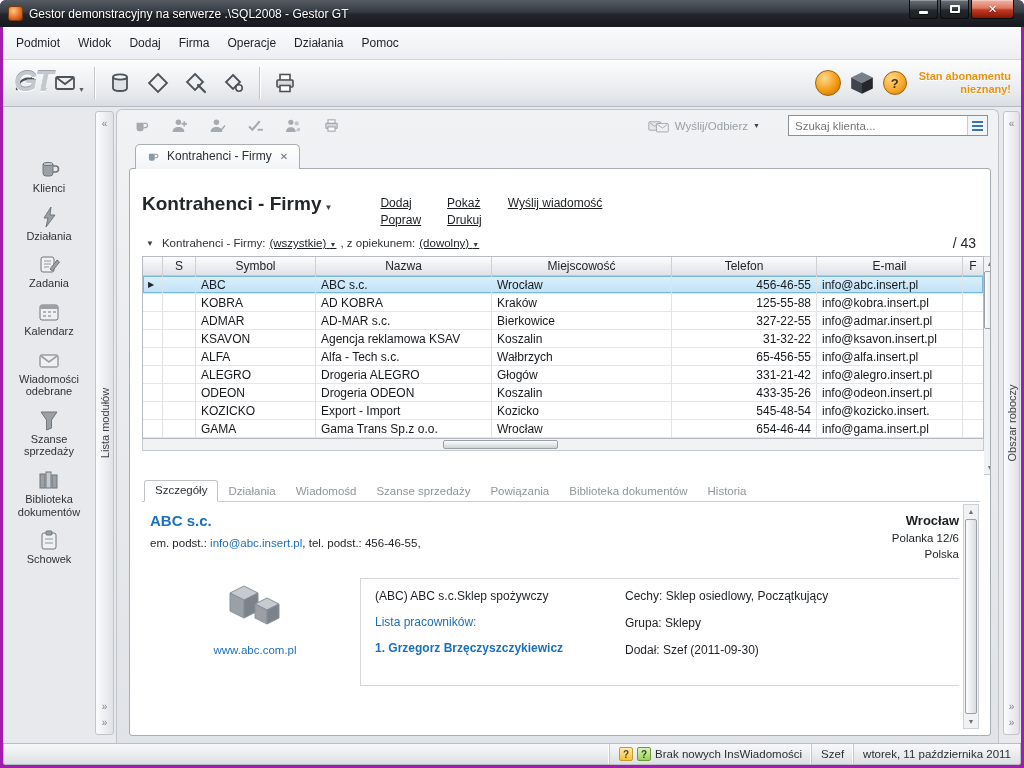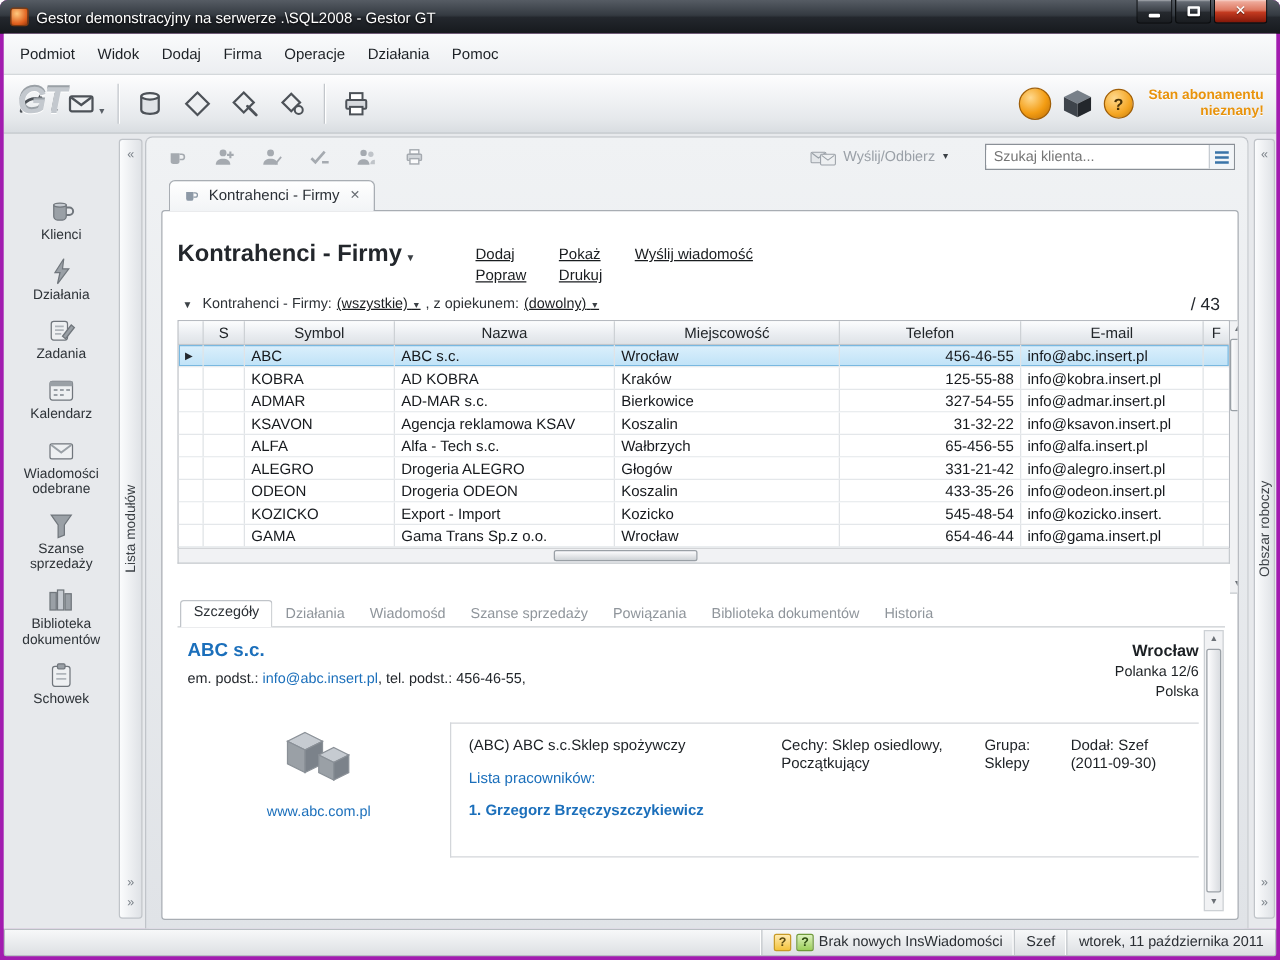--- a/index.html
+++ b/index.html
@@ -99,21 +99,21 @@
   .demail{color:#1b6fbb;cursor:pointer}
   .daddress{margin-left:auto;text-align:right;font-size:11.5px;color:#1c2024;line-height:1.4}
   .dcity{font-size:13px;font-weight:700}
   .dbody{display:flex;margin-top:16px;flex:0 0 auto}
   .diconcol{width:210px;flex:0 0 auto;display:flex;flex-direction:column;align-items:center;padding-top:2px}
   .weblink{margin-top:16px;color:#1b6fbb;font-size:11.5px;cursor:pointer}
   .drest{flex:1;min-width:0;border-top:1px solid #d3d6da;border-bottom:1px solid #d3d6da;border-left:1px solid #d3d6da;display:flex;padding:10px 4px 10px 14px;height:108px}
   .dmid{flex:1;min-width:0;font-size:12px;color:#1d2125;display:flex;flex-direction:column;gap:12px}
   .demployees{color:#1b6fbb}
   .demployee{color:#1b6fbb;font-weight:700;cursor:pointer}
-  .dright{width:330px;flex:0 0 auto;font-size:12px;color:#1d2125;display:flex;flex-direction:row;gap:13px}
+  .dright{width:330px;flex:0 0 auto;font-size:12px;color:#1d2125;display:flex;flex-direction:column;gap:13px}
   .dvscroll{width:16px;flex:0 0 auto;margin:2px 1px 6px 0;border:1px solid #cdd1d5;background:#f1f2f4;display:flex;flex-direction:column;align-items:center;cursor:pointer}
   .dvthumb{width:12px;flex:1;margin:1px 0;background:linear-gradient(90deg,#fdfdfe,#d9dce0);border:1px solid #9aa0a6;border-radius:2px}
   
   .statusbar{height:22px;margin:0 3px 3px;background:linear-gradient(#f7f8f9,#dde0e3);border:1px solid #b9bec3;border-radius:0 0 2px 2px;display:flex;align-items:center;justify-content:flex-end;font-size:11.5px;color:#2b2f34;flex:0 0 auto;overflow:hidden}
   .sseg{padding:0 9px;border-left:1px solid #c3c7cb;box-shadow:-1px 0 0 #fff;height:100%;display:flex;align-items:center;gap:4px;white-space:nowrap}
   .qicon{width:14px;height:14px;border-radius:2px;display:flex;align-items:center;justify-content:center;font-size:10px;font-weight:700;cursor:pointer}
   .qicon.y{background:linear-gradient(#ffeab0,#f3c33c);border:1px solid #c79b27;color:#5a4a12}
   .qicon.g{background:linear-gradient(#ddf2c0,#9ccf5a);border:1px solid #6f9a3a;color:#2c4a10}
   svg{display:block}
 </style>
@@ -426,21 +426,21 @@
                         <div class="tc"></div>
                       </div>
                       <div class="trow">
                         <div class="tc">
                           <span class="rowarrow">▶</span>
                         </div>
                         <div class="tc"></div>
                         <div class="tc">ADMAR</div>
                         <div class="tc">AD-MAR s.c.</div>
                         <div class="tc">Bierkowice</div>
-                        <div class="tc num">327-54-55</div>
+                        <div class="tc num">327-22-55</div>
                         <div class="tc">info@admar.insert.pl</div>
                         <div class="tc"></div>
                       </div>
                       <div class="trow">
                         <div class="tc">
                           <span class="rowarrow">▶</span>
                         </div>
                         <div class="tc"></div>
                         <div class="tc">KSAVON</div>
                         <div class="tc">Agencja reklamowa KSAV</div>

